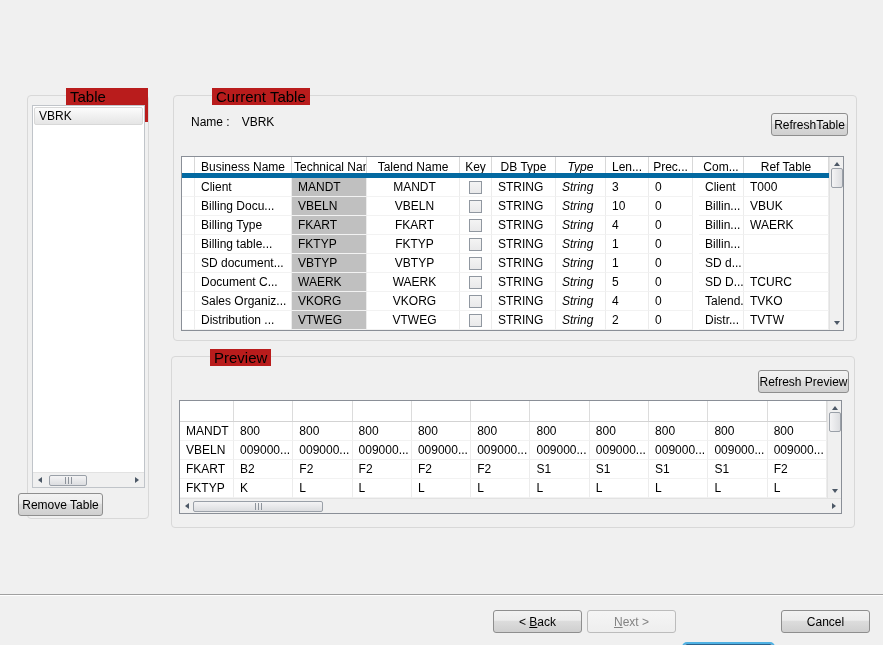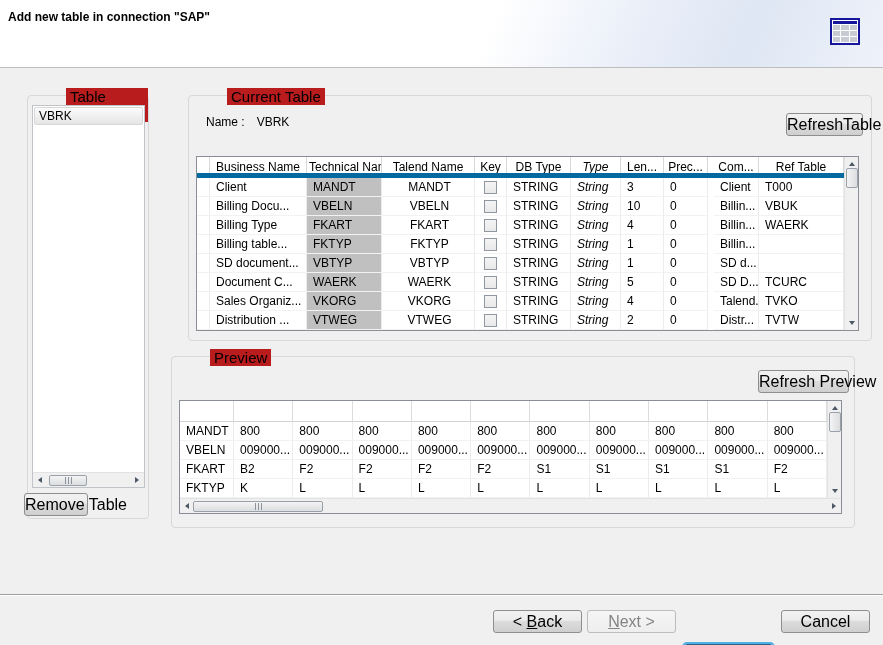--- a/index.html
+++ b/index.html
@@ -18,35 +18,35 @@
   .hdr-icon .bar { height:3px; background:#16169c; margin-bottom:1px; }
   .hdr-icon .icon-grid { display:grid; grid-template-columns:1fr 1fr 1fr;
               grid-template-rows:1fr 1fr 1fr; gap:1px; height:17px; background:#fff; }
   .hdr-icon .icon-grid div { background:#c8ccd2; }
 
   
   .groupbox { position:absolute; border:1px solid #d8d8d8; border-radius:4px; }
   .grouplabel { position:absolute; top:-8px; left:7px; background:#b91c1c; padding:0 4px;
                 font-size:15px;margin-left:31px; }
   .gb-tablename { left:27px; top:95px; width:122px; height:424px; }
-  .gb-current   { left:188px; top:95px; width:684px; height:246px; }
+  .gb-current   { left:173px; top:95px; width:684px; height:246px; }
   .gb-preview   { left:171px; top:356px; width:684px; height:172px; }
 
   
   .tname-list { position:absolute; left:4px; top:9px; width:113px; height:383px;
                 background:#fff; border:1px solid #c0c4c9; }
   .list-item { height:18px; line-height:17px; padding-left:4px; margin:1px;
                background:linear-gradient(#fcfcfc,#e5e5e5); border:1px solid #d8d8d8;
                border-radius:2px; white-space:nowrap; overflow:hidden; }
-  .btn-remove { left:24px; top:493px; width:64px; }
+  .btn-remove { left:18px; top:493px; width:85px; }
 
   
   .btn { position:absolute; height:23px; border:1px solid #8e8e8e; border-radius:3px;
          background:linear-gradient(#f2f2f2,#ebebeb 45%,#dddddd 46%,#cfcfcf);
-         font-size:16px; text-align:center; line-height:20px; cursor:default;
+         font-size:12px; text-align:center; line-height:20px; cursor:default;
          white-space:nowrap; }
   .btn.disabled { color:#838383; border-color:#bcbcbc;
                   background:linear-gradient(#f5f5f5,#eeeeee); }
   .btn.focused  { border-color:#2c628b; box-shadow:0 0 0 2px #4fb1e3; }
   .mn { text-decoration:underline; }
 
   
   .ct-name { position:absolute; left:17px; top:19px; }
   .ct-name .val { margin-left:12px; }
   .btn-refresh-table { left:597px; top:17px; width:77px; }
@@ -109,37 +109,20 @@
   .btn-back   { left:493px; top:610px; width:89px; }
   .btn-next   { left:587px; top:610px; width:89px; }
   .btn-finish { left:684px; top:644px; width:89px; }
   .btn-cancel { left:781px; top:610px; width:89px; }
 </style>
 </head>
 <body>
 
 <div class="screen">
 
-  <div class="header">
-    <div class="title">Add new table in connection "SAP"</div>
-    <div class="hdr-icon">
-      <div class="bar"></div>
-      <div class="icon-grid">
-          <div></div>
-          <div></div>
-          <div></div>
-          <div></div>
-          <div></div>
-          <div></div>
-          <div></div>
-          <div></div>
-          <div></div>
-        </div>
-    </div>
-  </div>
 
   <div class="groupbox gb-tablename">
     <span class="grouplabel">Table Name</span>
     <div class="tname-list">
       <div>
           <div class="list-item selected">VBRK</div>
         </div>
       <div class="hscroll">
         <span class="tri-l"></span>
         <span class="hthumb" style="width:38px; margin-left:5px;">

